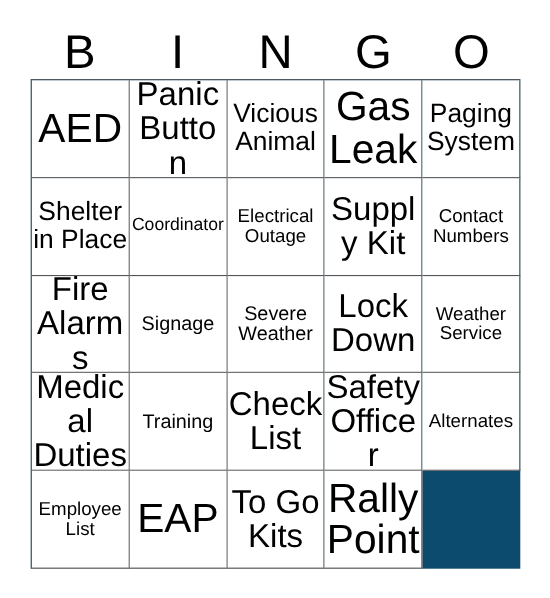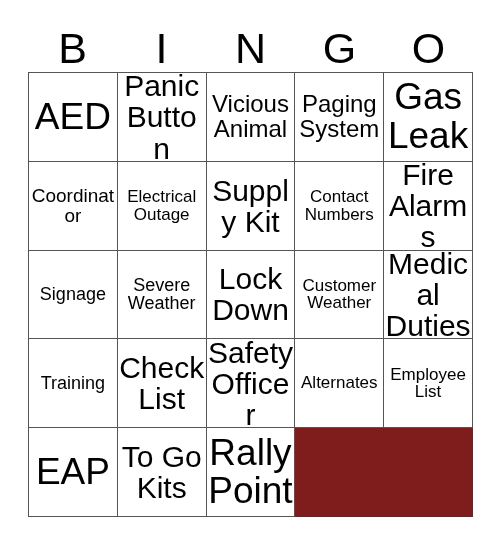--- a/index.html
+++ b/index.html
@@ -54,21 +54,21 @@
     left: 28px;
     top: 72px;
     width: 445px;
     height: 445px;
     box-sizing: border-box;
     border-top: 1px solid #555555;
     border-left: 1px solid #555555;
     display: grid;
     grid-template-columns: repeat(5, 1fr);
     grid-template-rows: repeat(5, 1fr);
-    background: #7f1d1d;
+    background: #0c4a6e;
   }
   .cell {
     box-sizing: border-box;
     border-right: 1px solid #555555;
     border-bottom: 1px solid #555555;
     display: flex;
     align-items: center;
     justify-content: center;
     text-align: center;
     overflow: hidden;
@@ -82,21 +82,21 @@
     word-wrap: break-word;
     color: #000000;
   }
 
   
   .fs-xl  { font-size: 37px; }
   .fs-lg  { font-size: 30px; }
   .fs-md  { font-size: 24px; }
   .fs-sm  { font-size: 18px; }
   .fs-xs  { font-size: 17px; }
-  .fs-xxs { font-size: 19px; }
+  .fs-xxs { font-size: 16px; }
 </style>
 </head>
 <body>
 
 <div id="card">
 
   <div id="header-row">
     <div class="header-letter">B</div>
     <div class="header-letter">I</div>
     <div class="header-letter">N</div>
@@ -109,24 +109,27 @@
   <div class="cell">
         <span class="cell-text fs-xl">AED</span>
       </div>
       <div class="cell">
         <span class="cell-text fs-lg">Panic Button</span>
       </div>
       <div class="cell">
         <span class="cell-text fs-md">Vicious Animal</span>
       </div>
       <div class="cell">
+        <span class="cell-text fs-xl">Gas Leak</span>
+      </div>
+      <div class="cell">
         <span class="cell-text fs-md">Paging System</span>
       </div>
       <div class="cell">
-        <span class="cell-text fs-xl">Gas Leak</span>
+        <span class="cell-text fs-md">Shelter in Place</span>
       </div>
       <div class="cell">
         <span class="cell-text fs-xxs">Coordinator</span>
       </div>
       <div class="cell">
         <span class="cell-text fs-xs">Electrical Outage</span>
       </div>
       <div class="cell">
         <span class="cell-text fs-lg">Supply Kit</span>
       </div>
@@ -139,21 +142,21 @@
       <div class="cell">
         <span class="cell-text fs-sm">Signage</span>
       </div>
       <div class="cell">
         <span class="cell-text fs-sm">Severe Weather</span>
       </div>
       <div class="cell">
         <span class="cell-text fs-lg">Lock Down</span>
       </div>
       <div class="cell">
-        <span class="cell-text fs-xs">Customer Weather</span>
+        <span class="cell-text fs-xs">Weather Service</span>
       </div>
       <div class="cell">
         <span class="cell-text fs-lg">Medical Duties</span>
       </div>
       <div class="cell">
         <span class="cell-text fs-sm">Training</span>
       </div>
       <div class="cell">
         <span class="cell-text fs-lg">Check List</span>
       </div>

